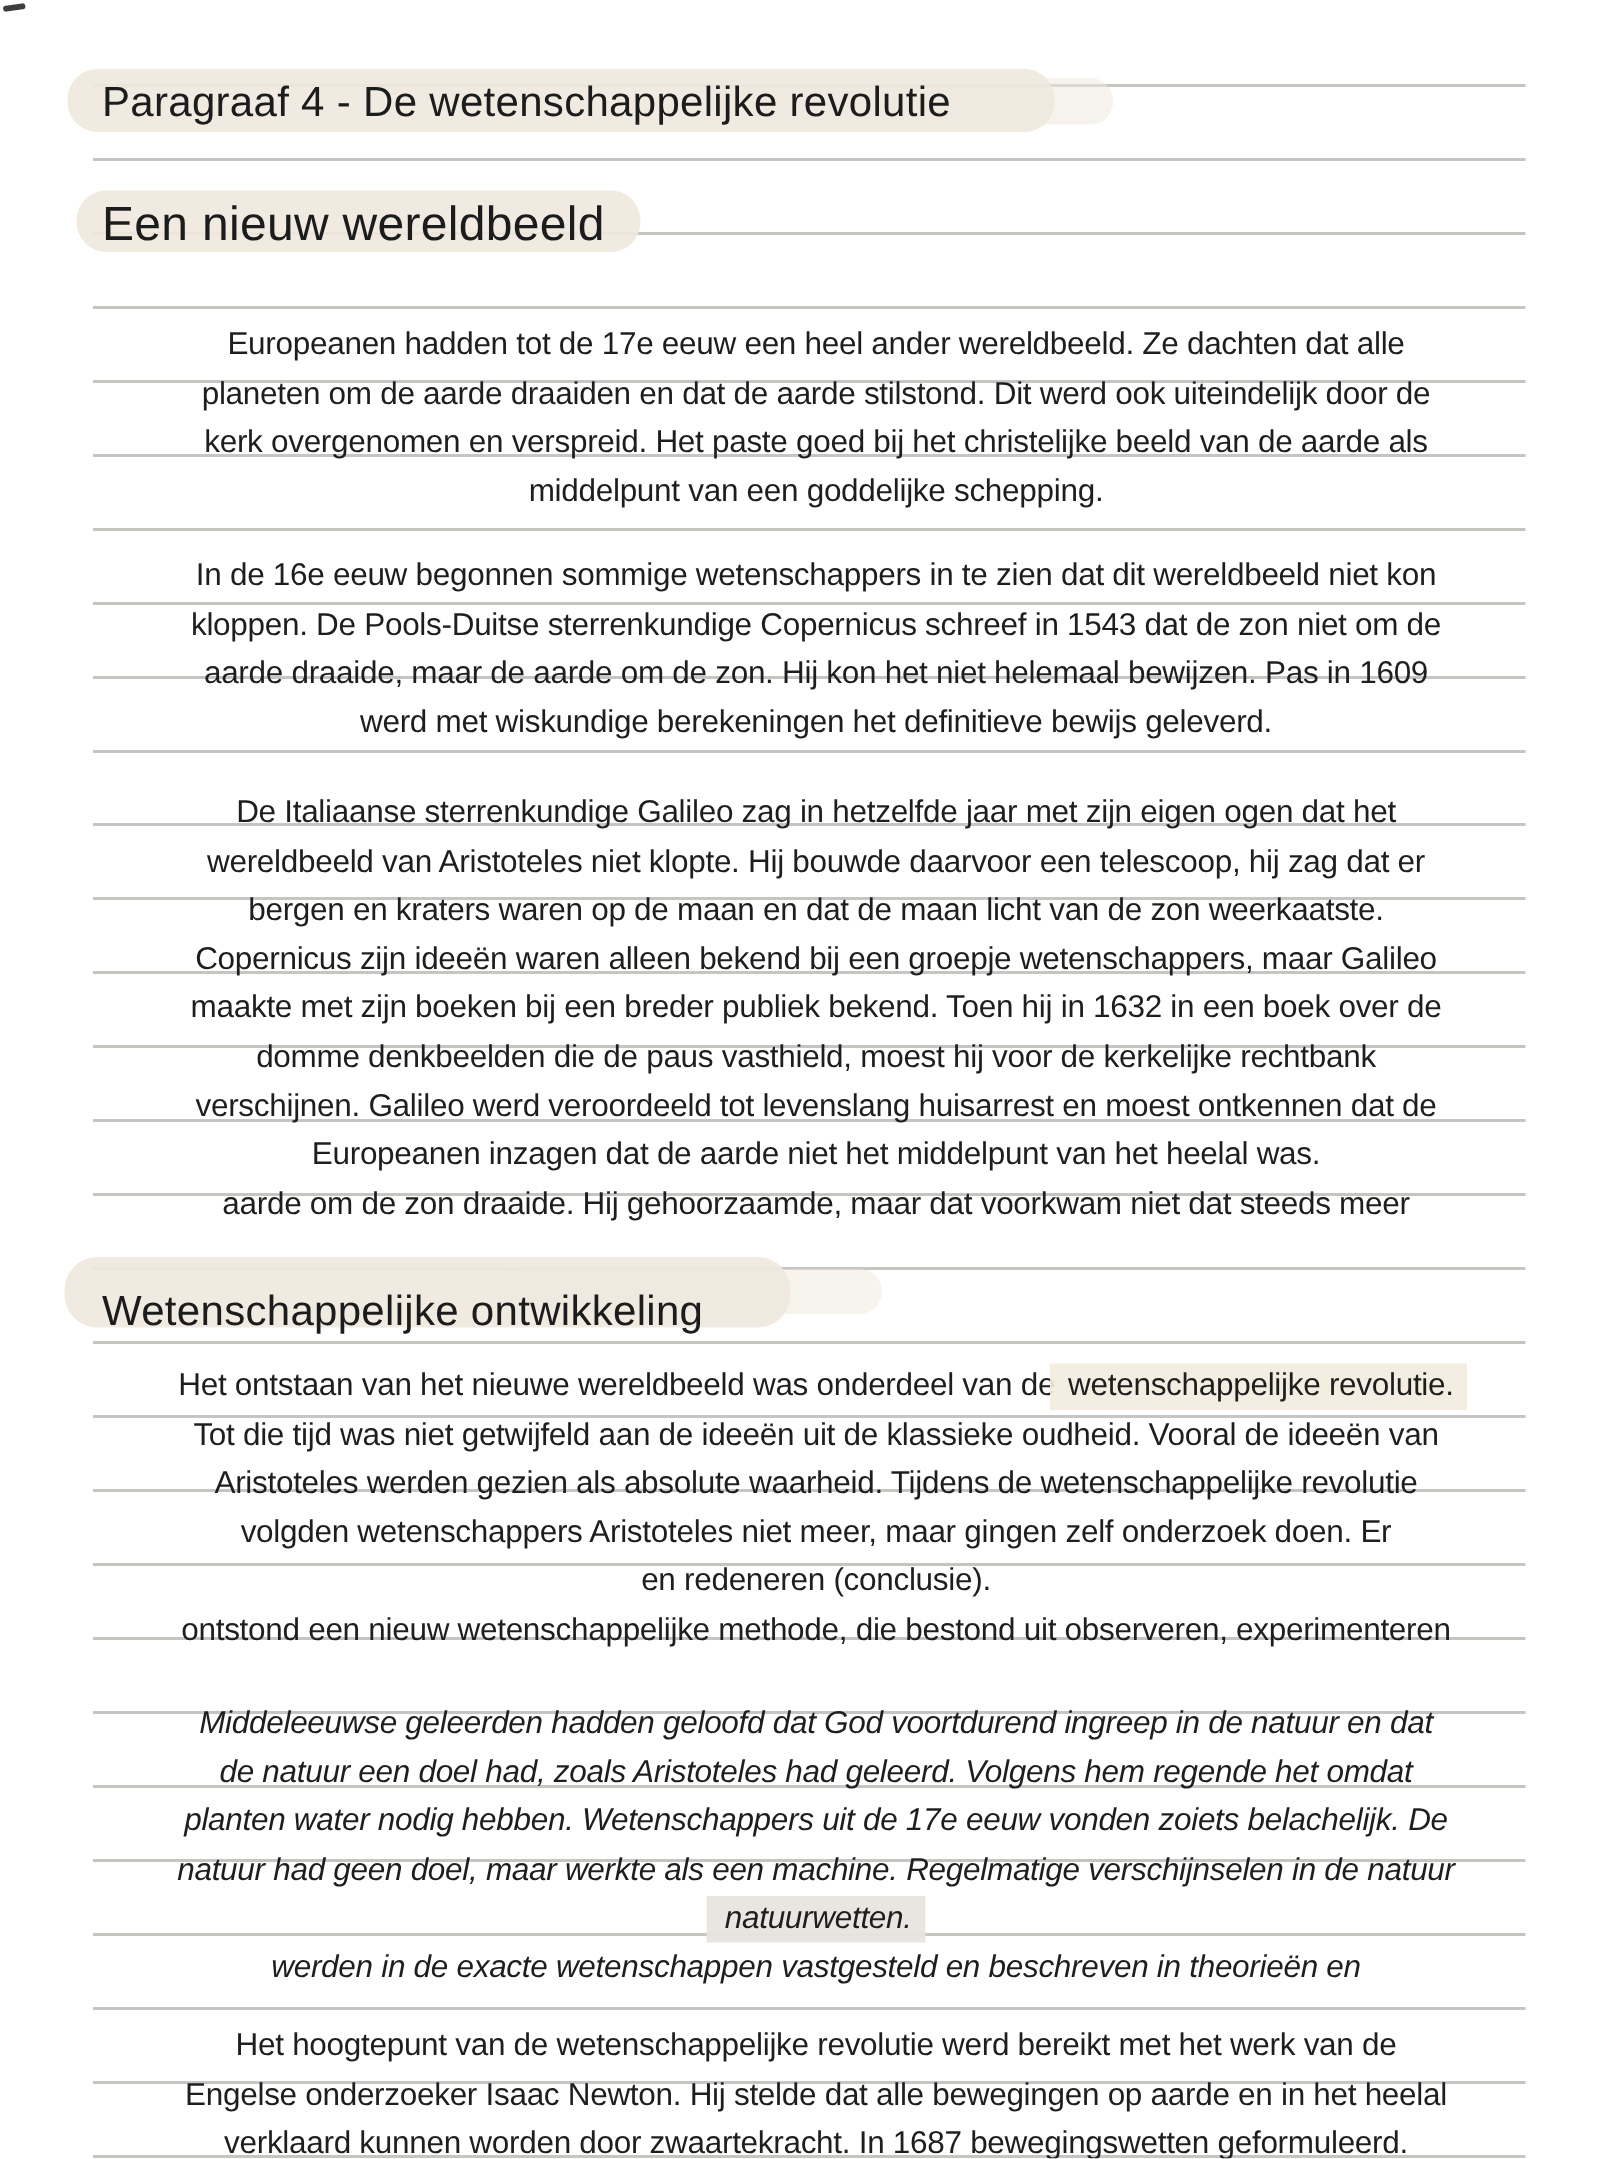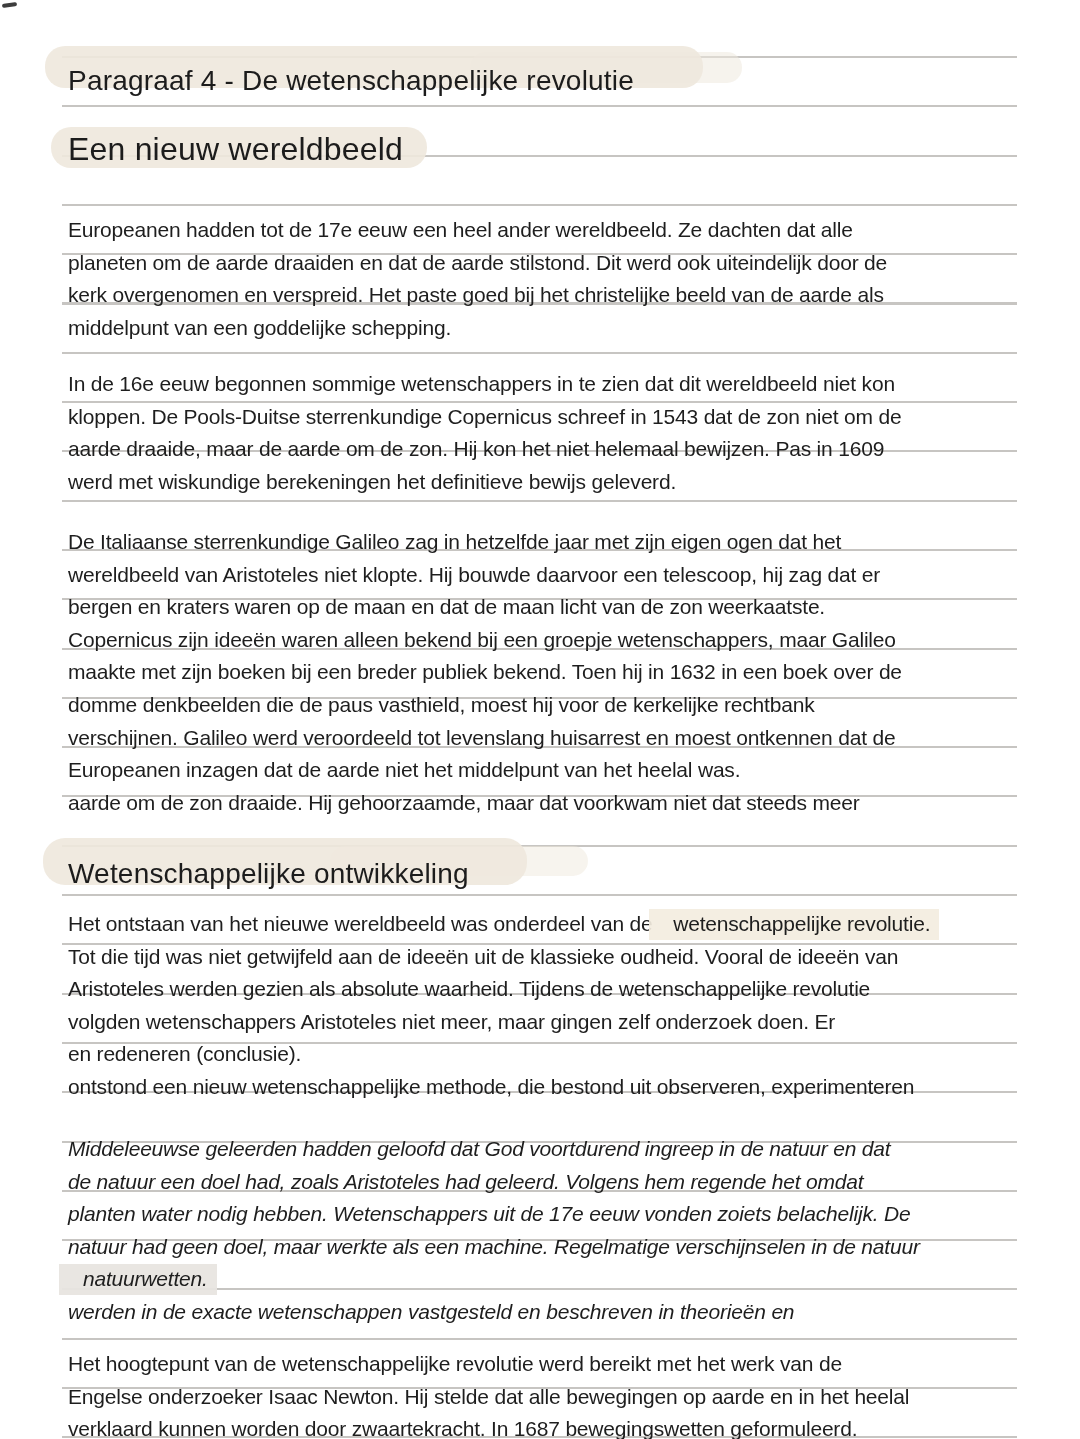--- a/index.html
+++ b/index.html
@@ -35,35 +35,36 @@
   .hl-sub{left:51px;top:127px;width:376px;height:41px;border-radius:20px;}
   .hl-sub2{left:43px;top:838px;width:484px;height:47px;border-radius:22px;}
   .hl-sub2-tail{left:330px;top:846px;width:258px;height:30px;border-radius:15px;opacity:.55;}
   
   .heading{
     position:absolute;left:68px;
     color:#1c1c1c;font-weight:400;margin:0;
     z-index:2;white-space:nowrap;
     letter-spacing:0.2px;
   }
-  .h-title{top:49px;font-size:28px;line-height:38px;margin-top:13px;}
+  .h-title{top:49px;font-size:28px;line-height:38px;}
   .h-sub{top:131px;font-size:32px;line-height:36px;}
   .h-sub2{top:843px;font-size:28px;line-height:38px;margin-top:12px;}
   
   .para{
     position:absolute;left:68px;width:952px;
     color:#1e1e1e;
     font-size:21px;line-height:32.6px;letter-spacing:-0.2px;
     z-index:2;
+    text-align:center;
   }
   .tline{white-space:nowrap;height:32.6px;}
   .ihl{
     background:rgba(243,237,223,0.92);
     border-radius:0;
-    padding:3px 9px 5px 24px;
+    padding:3px 9px 5px 12px;
     margin-left:-9px;margin-right:-9px;
   }
   .ihl.grey{background:rgba(232,229,224,0.95);}
   .doc{position:absolute;inset:0;}
 </style>
 </head>
 <body>
 
 <div class="page">
 

